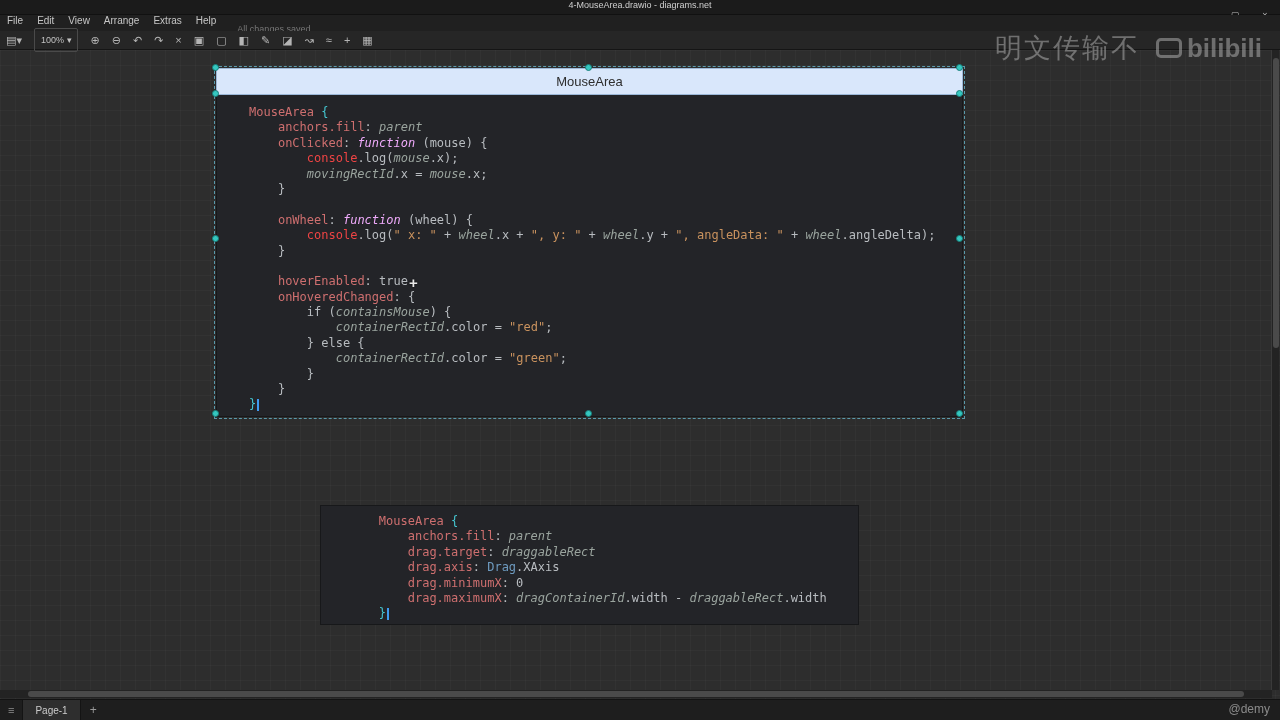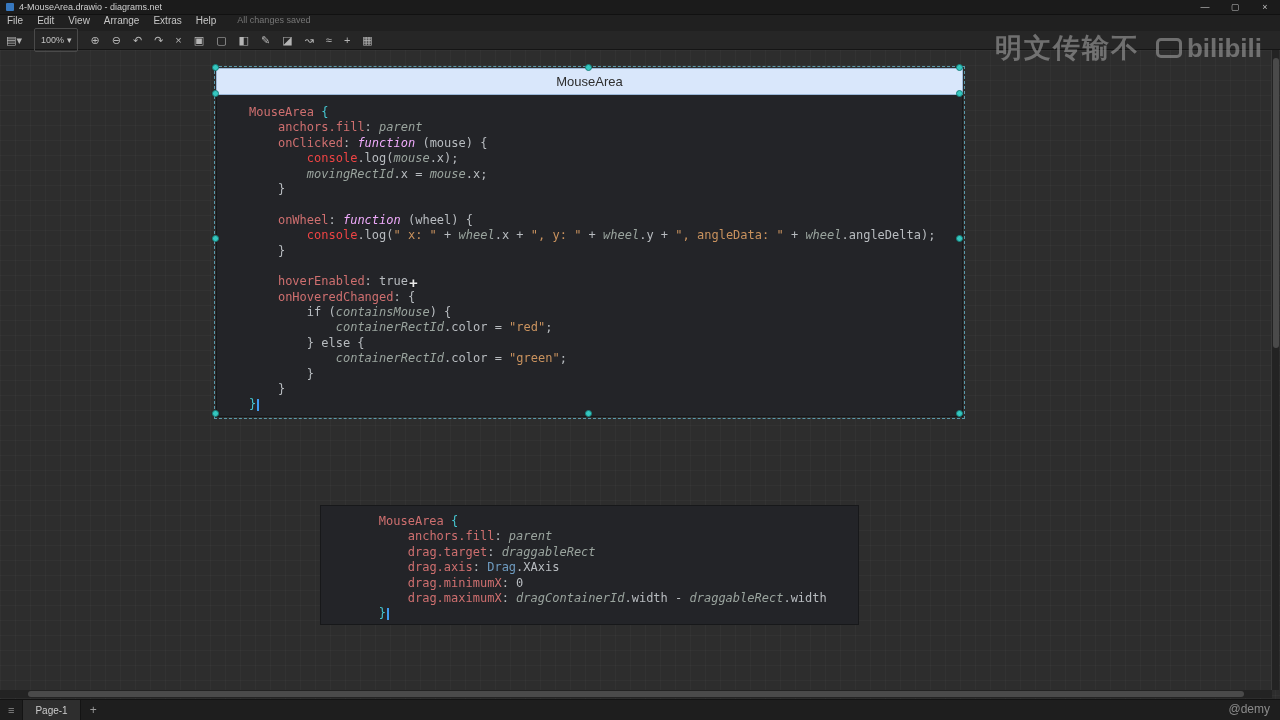--- a/index.html
+++ b/index.html
@@ -1,28 +1,28 @@
 <!DOCTYPE html>
 <html><head>
 <meta charset="utf-8">
 <style>
   * { box-sizing: border-box; margin: 0; padding: 0; }
   html,body { width:1280px; height:720px; background:#1c1c1c; font-family:"Liberation Sans","DejaVu Sans",sans-serif; }
   #app { position:relative; width:1280px; height:720px; overflow:hidden; background:#2d2d2d; }
 
   
-  .titlebar { position:absolute; top:0; left:0; width:1280px; height:15px; background:#1b1b1b; color:#cfcfcf; display:flex; align-items:center; font-size:9px; border-bottom:1px solid #111; z-index:10; }
+  .titlebar { position:absolute; top:0; left:0; width:1280px; height:15px; background:#1b1b1b; color:#cfcfcf; display:flex; align-items:center; font-size:9px; border-bottom:1px solid #111; z-index:10;flex-direction:column; }
   .app-icon { width:8px; height:8px; background:#3778bf; margin:0 5px 0 6px; border-radius:1px; }
   .win-controls { margin-left:auto; display:flex; height:100%; }
   .win-btn { width:30px; height:100%; display:flex; align-items:center; justify-content:center; color:#bdbdbd; font-size:9px; cursor:default; }
 
   
   .menubar { position:absolute; top:15px; left:0; width:1280px; height:16px; background:#202020; color:#c6c6c6; display:flex; font-size:10px; z-index:10; }
   .menuitem { padding:0 7px; }
-  .menu-status { margin-left:14px; color:#767676; font-size:9px; }
+  .menu-status { margin-left:14px; color:#767676; font-size:9px;margin-top:9px; }
 
   
   .toolbar { position:absolute; top:31px; left:0; width:1280px; height:19px; background:#262626; border-bottom:1px solid #151515; display:flex; align-items:center; color:#b5b5b5; font-size:11px; z-index:10; }
   .toolbar .ticon { padding:0 6px; line-height:18px; }
   .zoombox { display:inline-flex; align-items:center; gap:3px; border:1px solid #4a4a4a; border-radius:2px; padding:11px 6px; height:14px; font-size:9px; margin:0 6px; color:#c2c2c2; }
 
   
   .canvas { position:absolute; top:50px; left:0; width:1280px; height:649px; background:#2d2d2d;
     background-image:
       linear-gradient(rgba(255,255,255,0.025) 1px, transparent 1px),
@@ -50,21 +50,21 @@
   .tk-caret { display:inline-block; width:2px; height:12px; background:#3f9bf0; vertical-align:middle; margin-left:1px; }
 
   
   .hdl { position:absolute; width:7px; height:7px; border-radius:50%; background:#35c7c0; border:1px solid #17807b; z-index:5; }
 
   
   .move-cursor { position:absolute; left:409px; top:224px; color:#e8e8e8; font-size:15px; font-weight:bold; text-shadow:0 0 2px #000; z-index:6; }
 
   
   .watermark { position:absolute; top:30px; right:18px; display:flex; align-items:center; gap:16px; z-index:40; pointer-events:none; }
-  .wm-cn { font-size:27px; color:rgba(160,160,160,0.6); letter-spacing:2px;font-weight:bold; }
+  .wm-cn { font-size:27px; color:rgba(160,160,160,0.6); letter-spacing:2px; }
   .wm-bili { display:flex; align-items:center; color:rgba(170,170,170,0.55); font-size:26px; font-weight:bold; }
   .tv { width:26px; height:20px; border:3px solid rgba(170,170,170,0.55); border-radius:5px; margin-right:5px; }
 
   
   .vscroll { position:absolute; top:50px; right:1px; width:8px; height:640px; background:#232323; border-left:1px solid #3a3a3a; z-index:8; }
   .vthumb { position:absolute; top:8px; left:1px; width:6px; height:290px; background:#4a4a4a; border-radius:3px; }
   .hscroll { position:absolute; bottom:22px; left:0; width:1272px; height:8px; background:#232323; z-index:8; }
   .hthumb { position:absolute; top:1px; left:28px; width:1216px; height:6px; background:#4a4a4a; border-radius:3px; }
 
   

